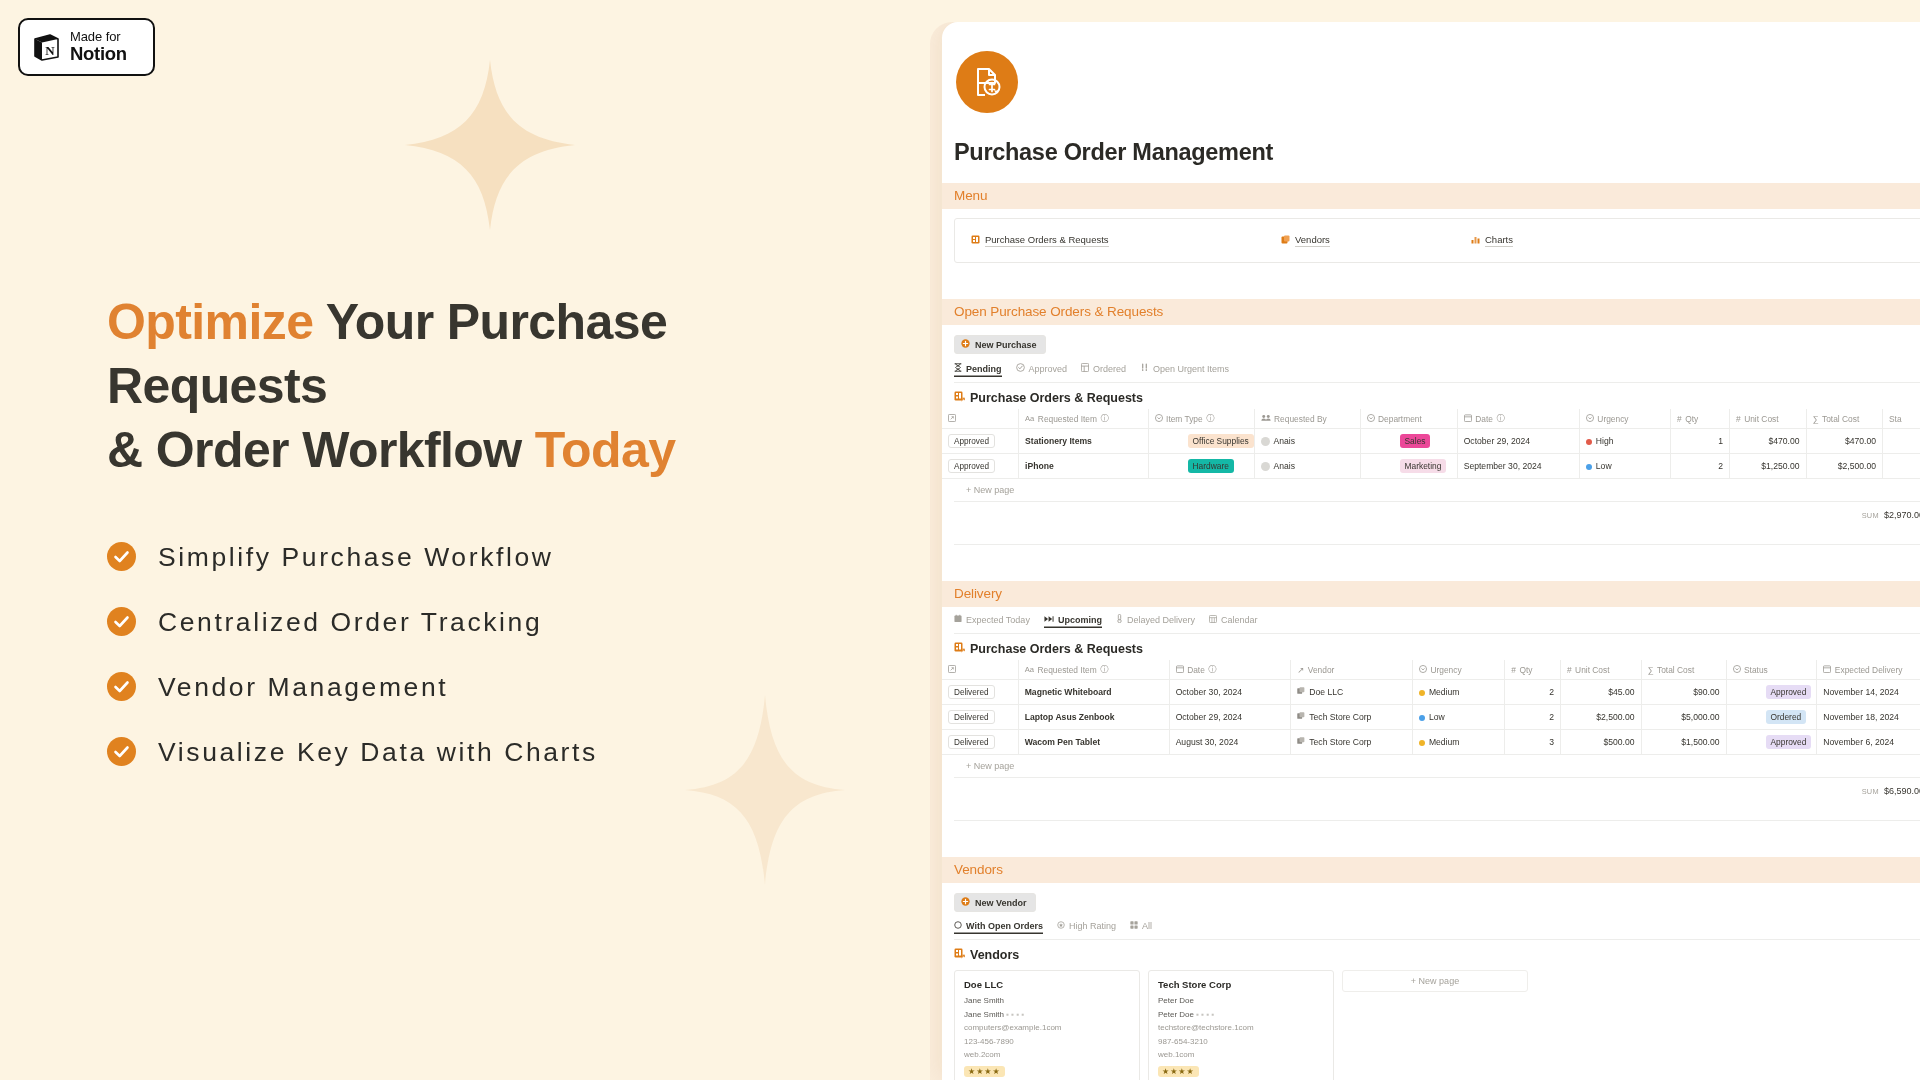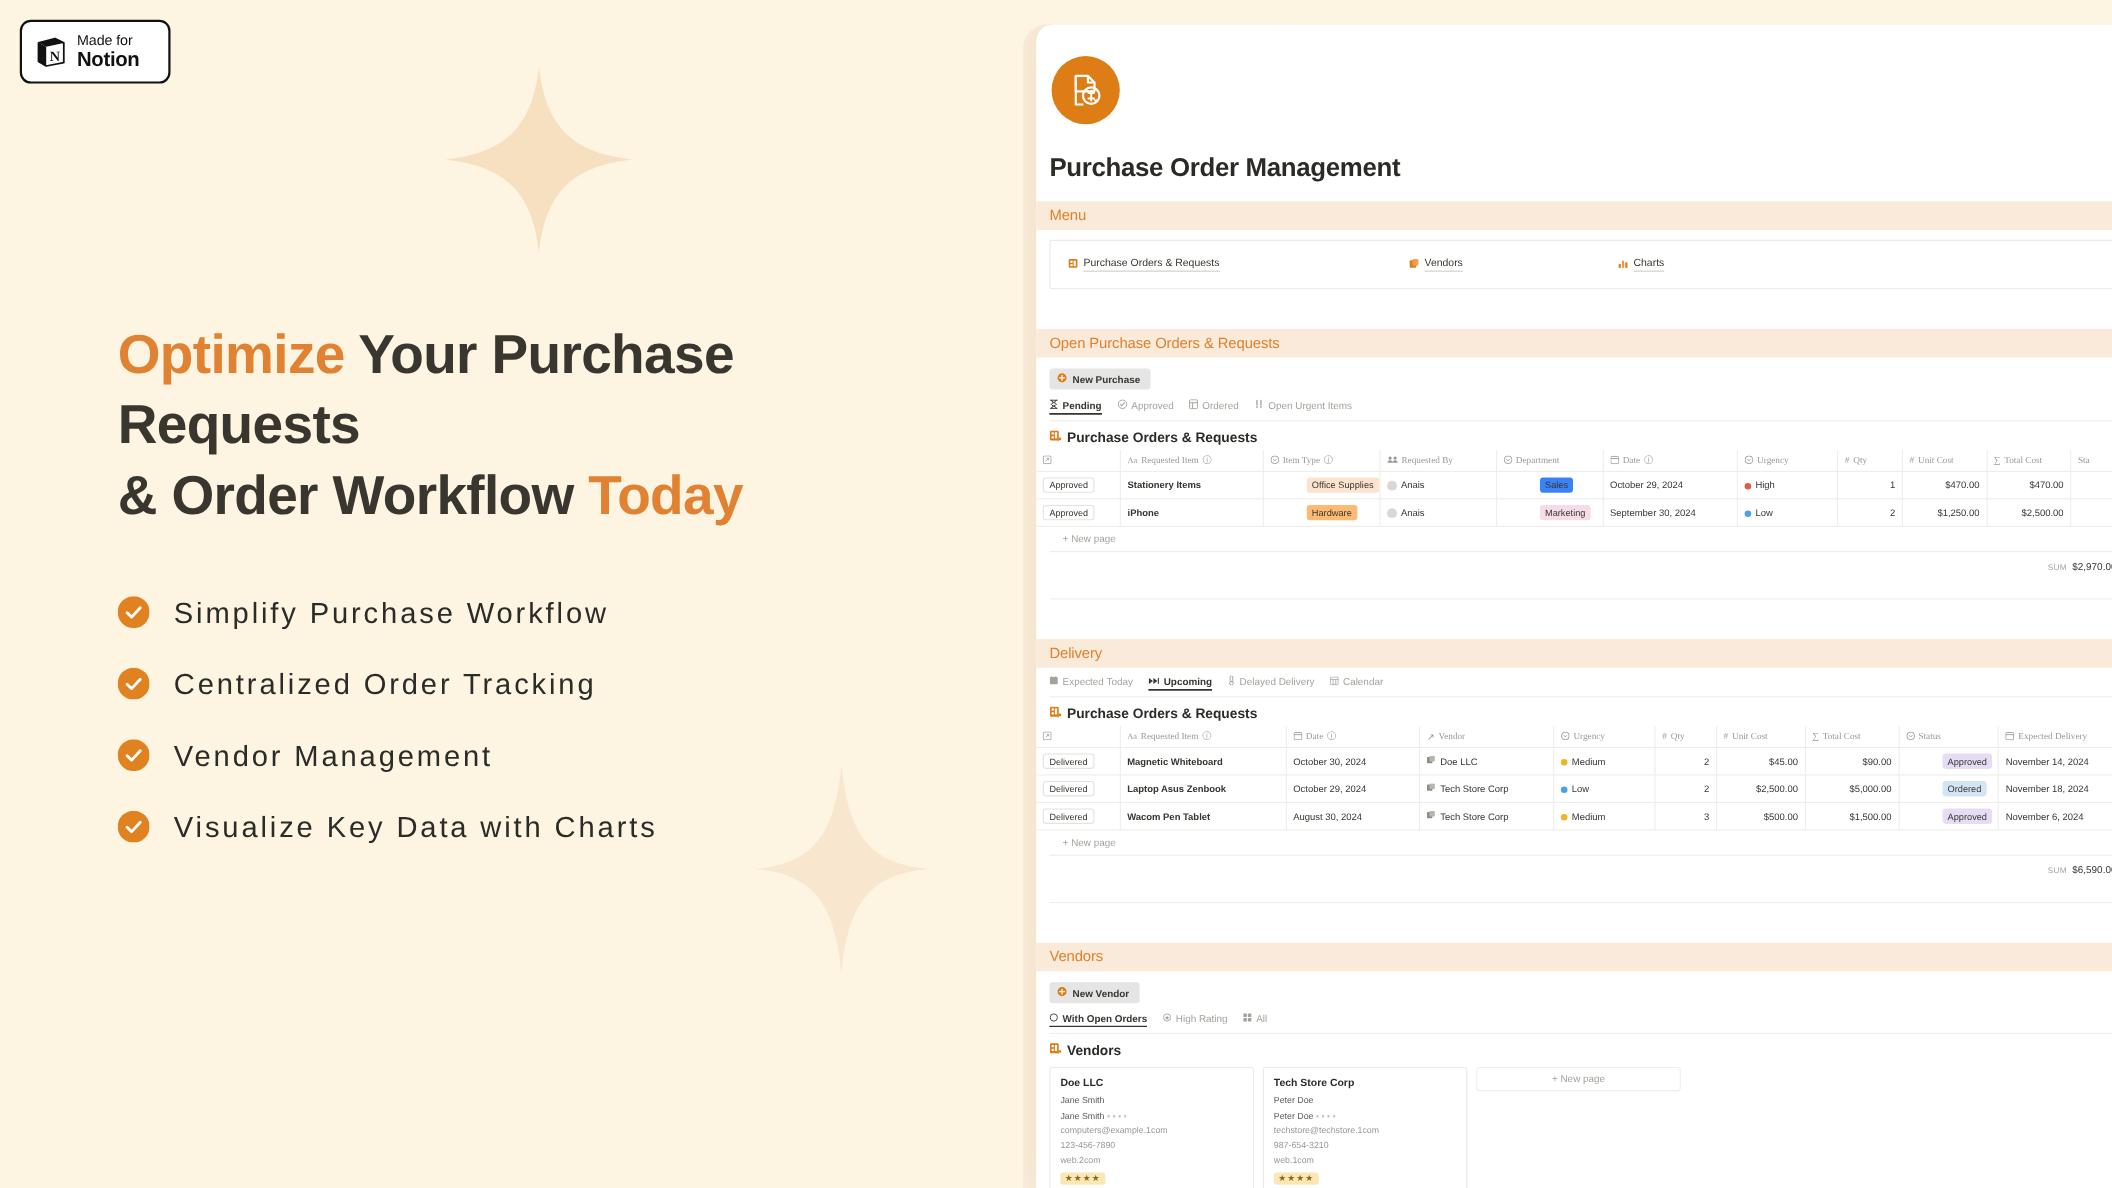--- a/index.html
+++ b/index.html
@@ -124,21 +124,21 @@
     font-weight:400; font-size:8.4px; color:#9B9892; text-align:left;
     padding:4px 6px; border-bottom:1px solid #EDEDEB; border-right:1px solid #EDEDEB;
     white-space:nowrap; overflow:hidden;
   }
   table.nt th:first-child{ border-left:none; }
   table.nt td{
     font-size:8.6px; color:#37352F; padding:5px 6px;
     border-bottom:1px solid #EDEDEB; border-right:1px solid #EDEDEB;
     white-space:nowrap; overflow:hidden;
   }
-  .th-in{ display:flex; align-items:center; gap:3.5px;font-family:Liberation Serif, serif; }
+  .th-in{ display:flex; align-items:center; gap:3.5px; }
   .cell-name{ font-weight:700; }
   .pill{
     display:inline-block; border-radius:3px; padding:1.5px 5px; font-size:8.4px; line-height:1.25;margin-left:33px;
   }
   .pill-box{
     display:inline-block; border:1px solid #E3E2DF; border-radius:3px;
     padding:1.5px 5px; font-size:8.2px; color:#37352F;
   }
   .dot{ display:inline-block; width:6px;height:6px;border-radius:50%; margin-right:4px; vertical-align:middle;}
   .with-icon{ display:flex; align-items:center; gap:4px; }
@@ -488,32 +488,32 @@
         <tr>
           <td><span class="pill-box">Approved</span></td>
           <td class="cell-name">Stationery Items</td>
           <td><span class="pill" style="background:#FBE3CE">Office Supplies</span></td>
           <td>
               <span class="with-icon">
                 <span class="avatar-ico"></span>
                 <span>Anais</span>
               </span>
             </td>
-          <td><span class="pill" style="background:#3b82f6">Sales</span></td>
+          <td><span class="pill" style="background:#ec4899">Sales</span></td>
           <td>October 29, 2024</td>
           <td><span class="dot" style="background:#E25B4A"></span><span>High</span></td>
           <td style="text-align:right">1</td>
           <td style="text-align:right">$470.00</td>
           <td style="text-align:right">$470.00</td>
           <td><span class="pill" style="background:#FBE3CE">Pe</span></td>
         </tr>
         <tr>
           <td><span class="pill-box">Approved</span></td>
           <td class="cell-name">iPhone</td>
-          <td><span class="pill" style="background:#fdba74">Hardware</span></td>
+          <td><span class="pill" style="background:#14b8a6">Hardware</span></td>
           <td>
               <span class="with-icon">
                 <span class="avatar-ico"></span>
                 <span>Anais</span>
               </span>
             </td>
           <td><span class="pill" style="background:#F6DCE8">Marketing</span></td>
           <td>September 30, 2024</td>
           <td><span class="dot" style="background:#4BA0E8"></span><span>Low</span></td>
           <td style="text-align:right">2</td>

